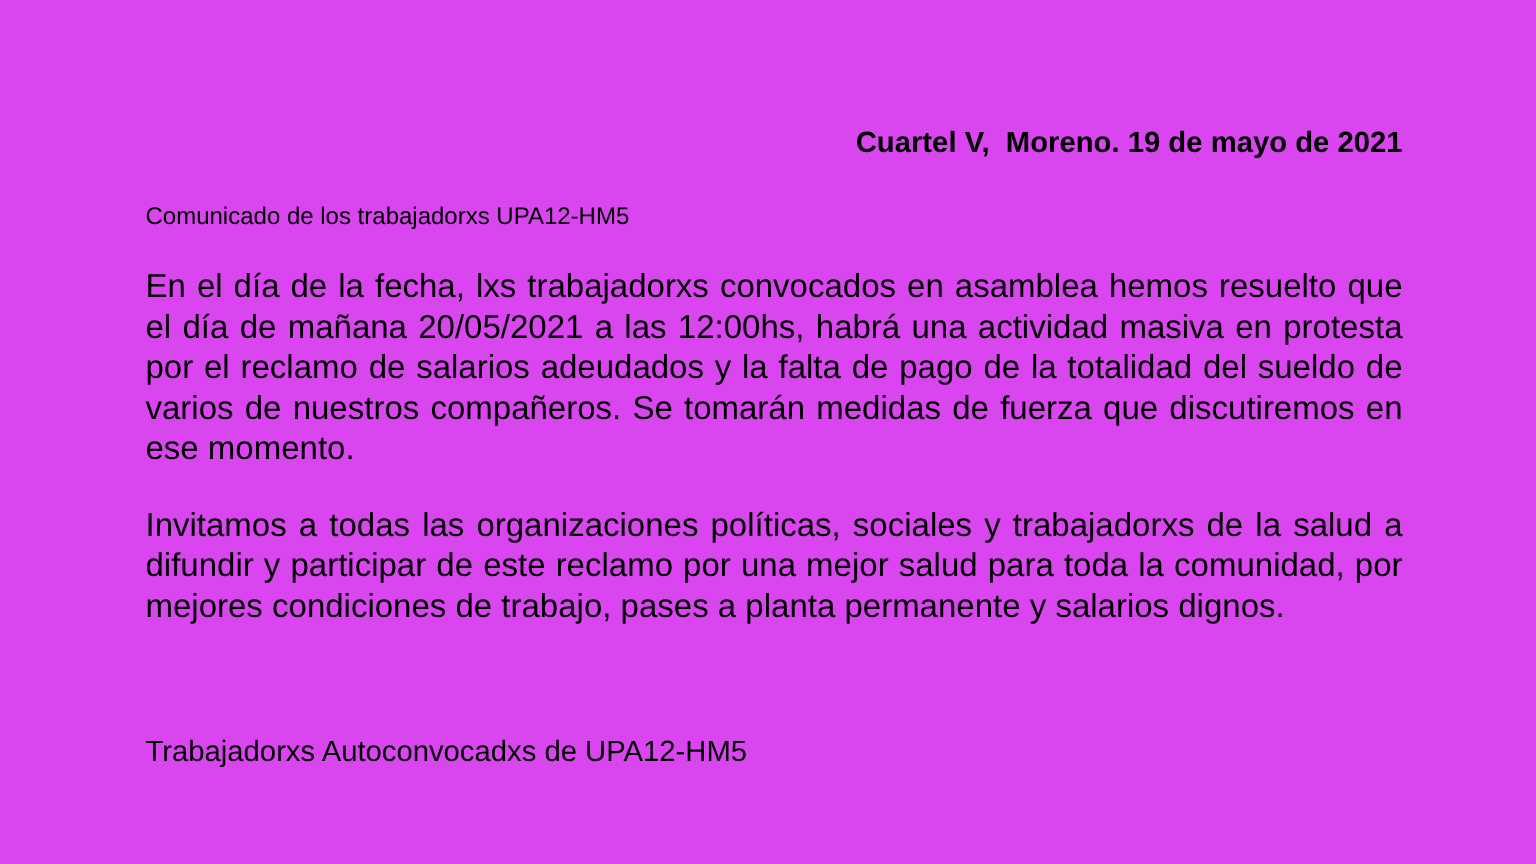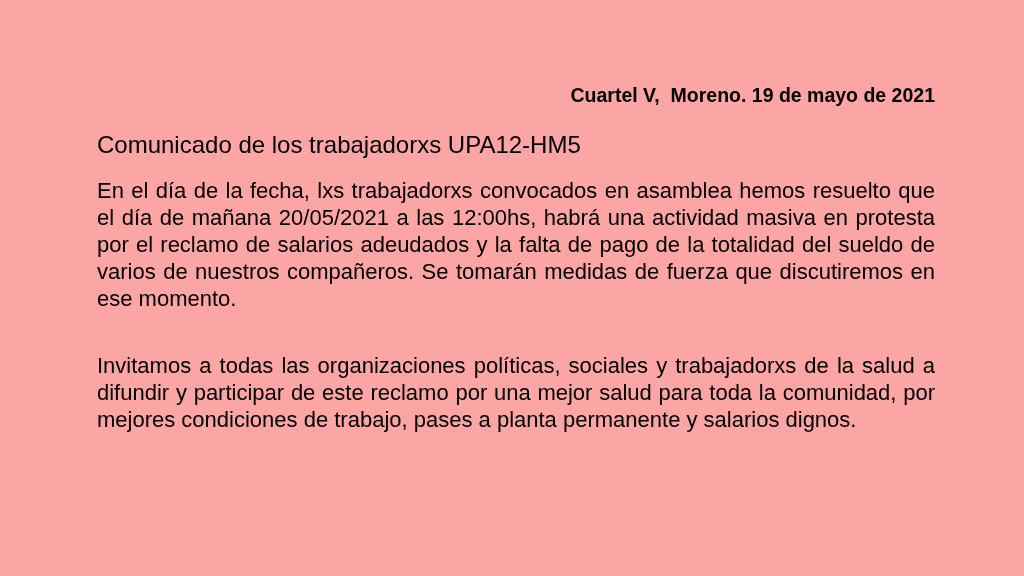--- a/index.html
+++ b/index.html
@@ -4,63 +4,64 @@
 <style>
   html, body {
     margin: 0;
     padding: 0;
     background: #ffffff;
   }
   .page {
     position: relative;
     width: 1024px;
     height: 576px;
-    background: #fca5a5;
+    background: #d946ef;
     overflow: hidden;
     font-family: "Liberation Sans", sans-serif;
     color: #000000;
   }
   .content {
     position: absolute;
     left: 97px;
     width: 838px;
     top: 0;
   }
   .dateline {
     margin-top: 82px;
     font-size: 19.5px;
     line-height: 27px;
     font-weight: bold;
     text-align: right;
     white-space: pre;
   }
   .title {
     margin-top: 22px;
-    font-size: 24px;
+    font-size: 16px;
     line-height: 27px;
     text-align: left;
   }
   .para {
     font-size: 22px;
     line-height: 27px;
     text-align: justify;
     text-justify: inter-word;
   }
   .para-1 { margin-top: 19px; }
-  .para-2 { margin-top: 40px; }
+  .para-2 { margin-top: 24px; }
   .signature {
     margin-top: 71px;
     font-size: 19.5px;
     line-height: 27px;
     text-align: left;
   }
 </style>
 </head>
 <body>
 
 <div class="page">
   <div class="content">
     <div class="dateline">Cuartel V,  Moreno. 19 de mayo de 2021</div>
     <div class="title">Comunicado de los trabajadorxs UPA12-HM5</div>
     <p class="para para-1">En el día de la fecha, lxs trabajadorxs convocados en asamblea hemos resuelto que el día de mañana 20/05/2021 a las 12:00hs, habrá una actividad masiva en protesta por el reclamo de salarios adeudados y la falta de pago de la totalidad del sueldo de varios de nuestros compañeros. Se tomarán medidas de fuerza que discutiremos en ese momento.</p>
     <p class="para para-2">Invitamos a todas las organizaciones políticas, sociales y trabajadorxs de la salud a difundir y participar de este reclamo por una mejor salud para toda la comunidad, por mejores condiciones de trabajo, pases a planta permanente y salarios dignos.</p>
+    <div class="signature">Trabajadorxs Autoconvocadxs de UPA12-HM5</div>
   </div>
 </div>
 
 </body></html>

